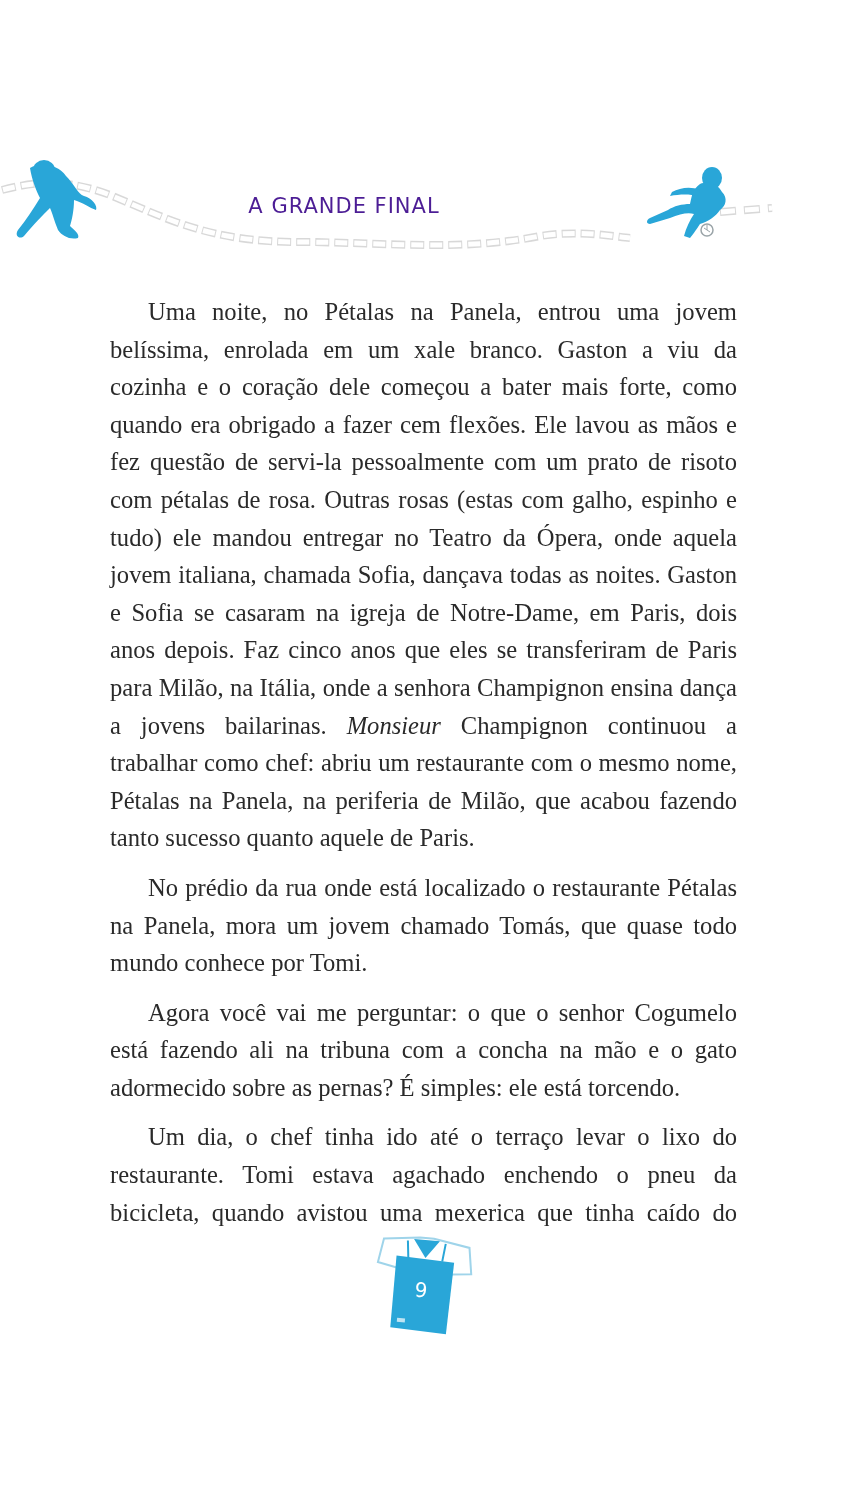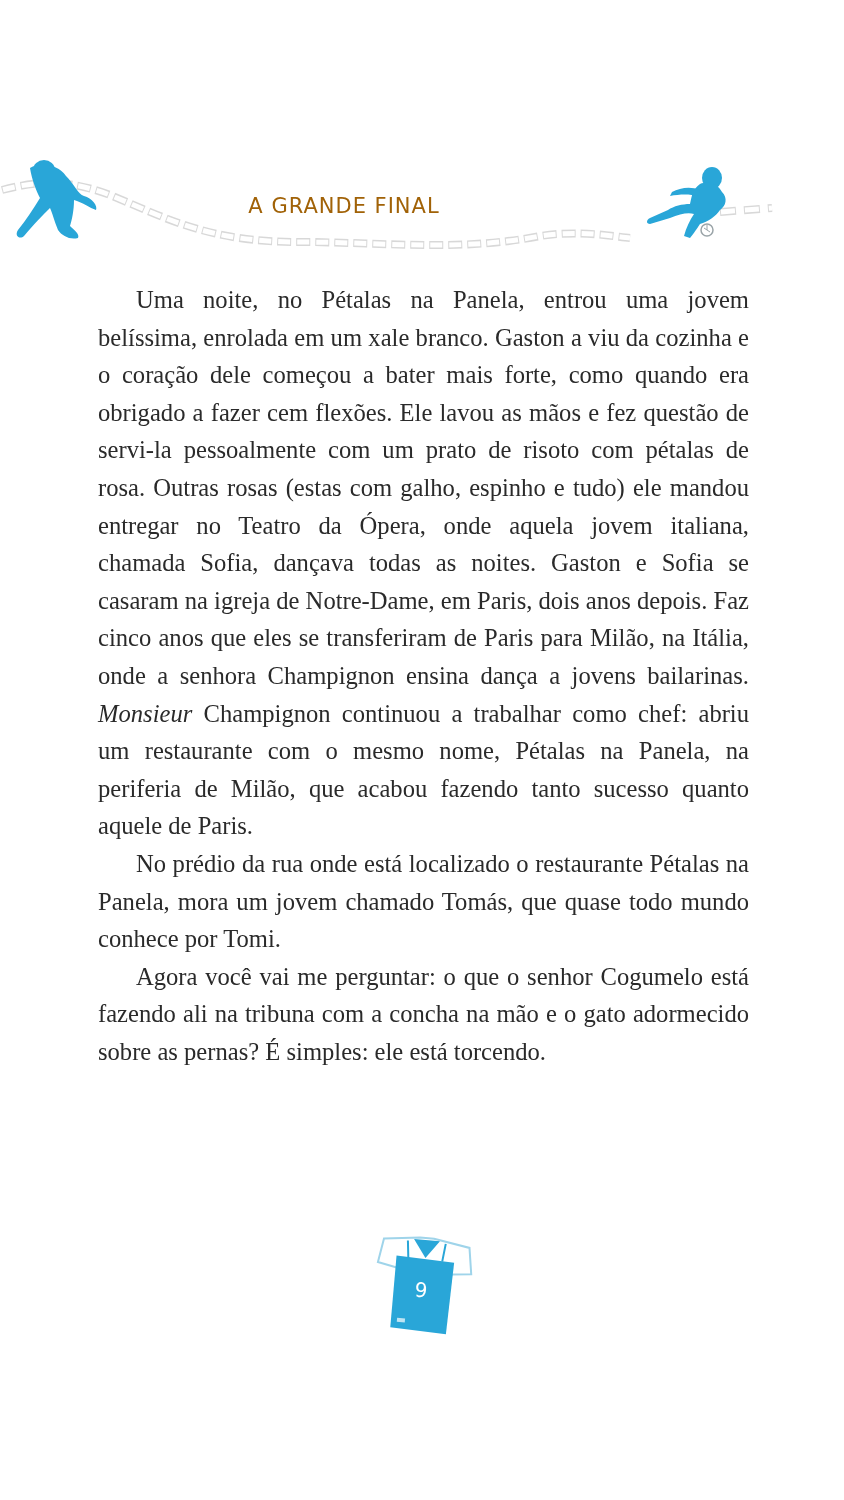--- a/index.html
+++ b/index.html
@@ -25,34 +25,34 @@
   .header svg { position: absolute; left: 0; top: 0; }
   .chapter-title {
     position: absolute;
     left: 0;
     width: 688px;
     top: 44px;
     text-align: center;
     font-family: "DejaVu Sans", sans-serif;
     font-size: 21px;
     letter-spacing: 1px;
-    color: #a16207;
+    color: #4c1d95;
     font-weight: normal;
   }
   .body-text {
     position: absolute;
     left: 98px;
     top: 281px;
     width: 651px;
     font-size: 24.6px;
     line-height: 37.6px;
     text-align: justify;
   }
   .body-text p {
-    margin: 0;
+    margin: 12px;
     text-indent: 38px;
   }
   .body-text em { font-style: italic; }
   .page-number-badge {
     position: absolute;
     left: 370px;
     top: 1236px;
     width: 106px;
     height: 100px;
   }
@@ -95,20 +95,21 @@
       <path d="M704,78 L710,82 M707,75 L707,80" stroke="#9aa4a8" stroke-width="1"></path>
     </g>
   </svg>
   <div class="chapter-title">A GRANDE FINAL</div>
 </div>
 
 <div class="body-text">
   <p><span>Uma noite, no Pétalas na Panela, entrou uma jovem belíssima, enrolada em um xale branco. Gaston a viu da cozinha e o coração dele começou a bater mais forte, como quando era obrigado a fazer cem flexões. Ele lavou as mãos e fez questão de servi-la pessoalmente com um prato de risoto com pétalas de rosa. Outras rosas (estas com galho, espinho e tudo) ele mandou entregar no Teatro da Ópera, onde aquela jovem italiana, chamada Sofia, dançava todas as noites. Gaston e Sofia se casaram na igreja de Notre-Dame, em Paris, dois anos depois. Faz cinco anos que eles se transferiram de Paris para Milão, na Itália, onde a senhora Champignon ensina dança a jovens bailarinas. </span><em>Monsieur</em><span> Champignon continuou a trabalhar como chef: abriu um restaurante com o mesmo nome, Pétalas na Panela, na periferia de Milão, que acabou fazendo tanto sucesso quanto aquele de Paris.</span></p>
   <p>No prédio da rua onde está localizado o restaurante Pétalas na Panela, mora um jovem chamado Tomás, que quase todo mundo conhece por Tomi.</p>
   <p>Agora você vai me perguntar: o que o senhor Cogumelo está fazendo ali na tribuna com a concha na mão e o gato adormecido sobre as pernas? É simples: ele está torcendo.</p>
+  <p style="text-align-last: justify;">Um dia, o chef tinha ido até o terraço levar o lixo do restaurante. Tomi estava agachado enchendo o pneu da bicicleta, quando avistou uma mexerica que tinha caído do</p>
 </div>
 
 <div class="page-number-badge">
   <svg width="106" height="100" viewBox="0 0 106 100">
     <g transform="rotate(5 53 50)">
 
       <path d="M10,6 L46,2 L60,2 L96,8 L100,34 L80,36 L26,34 L6,30 Z" fill="#ffffff" stroke="#9fd4ea" stroke-width="2"></path>
       <path d="M40,4 L53,22 L66,4 Z" fill="#29a6d8"></path>
       <path d="M34,6 L36,24 M72,6 L70,24" stroke="#29a6d8" stroke-width="2"></path>
 

